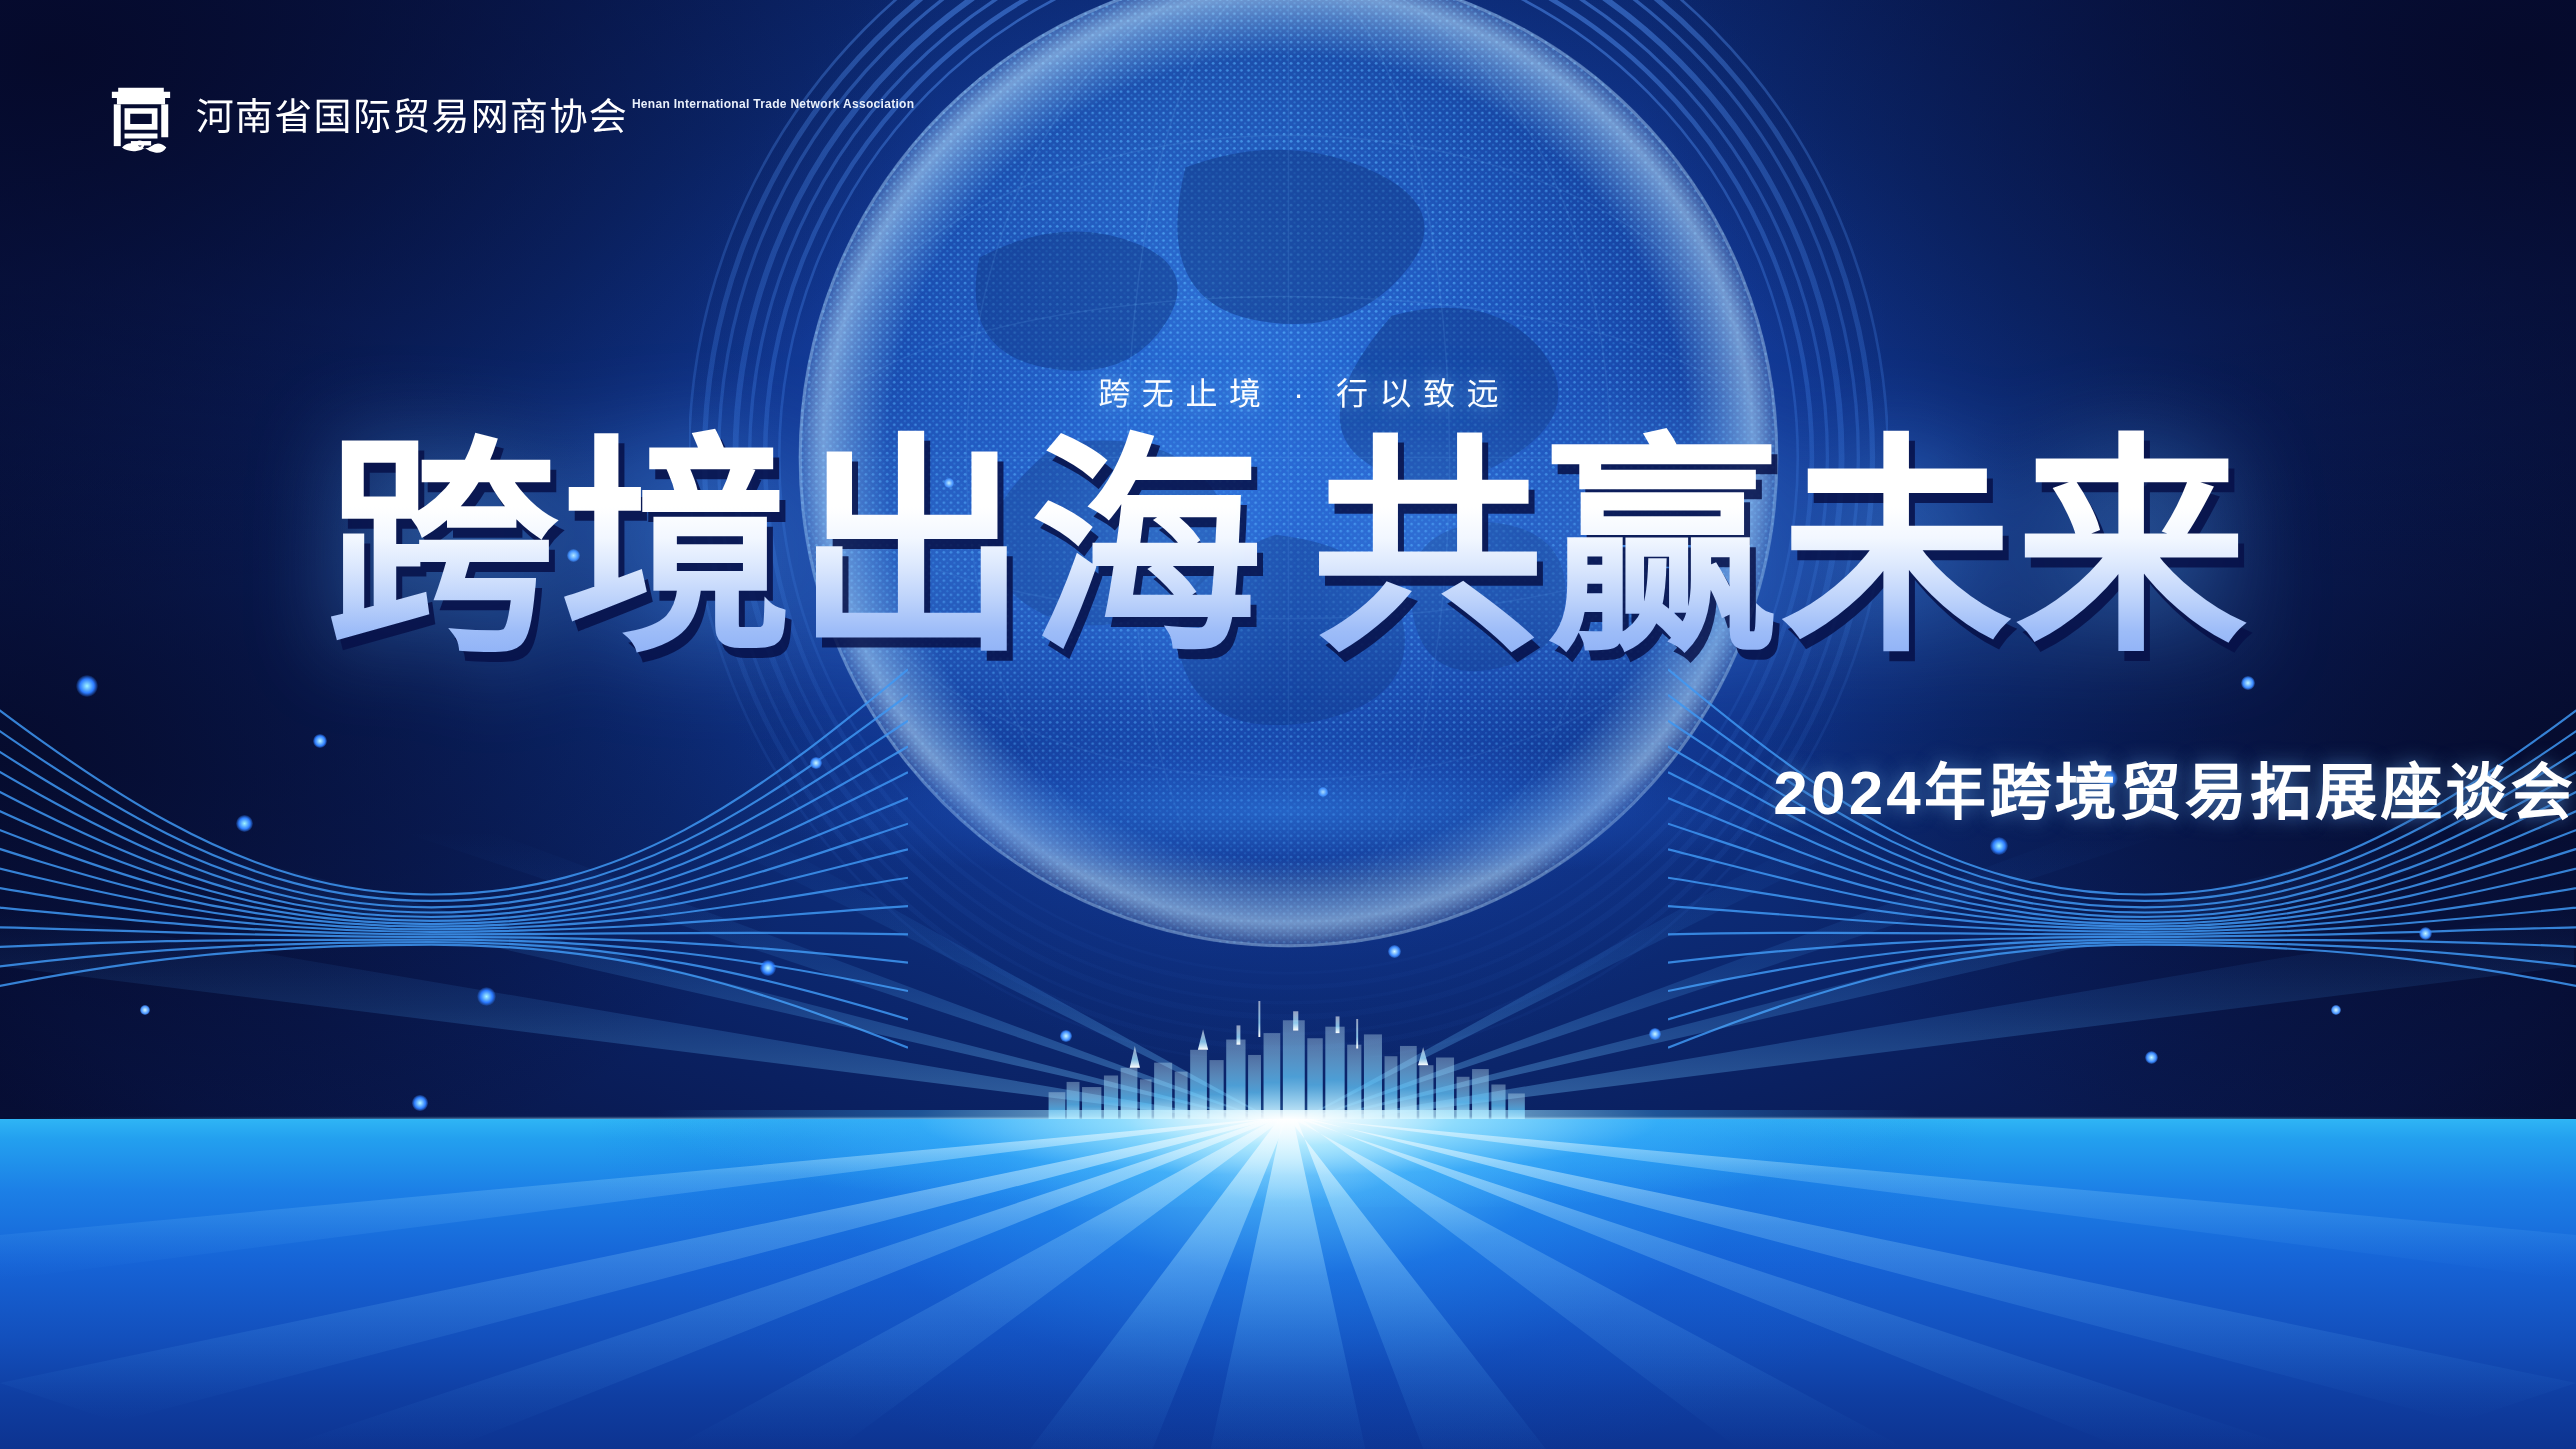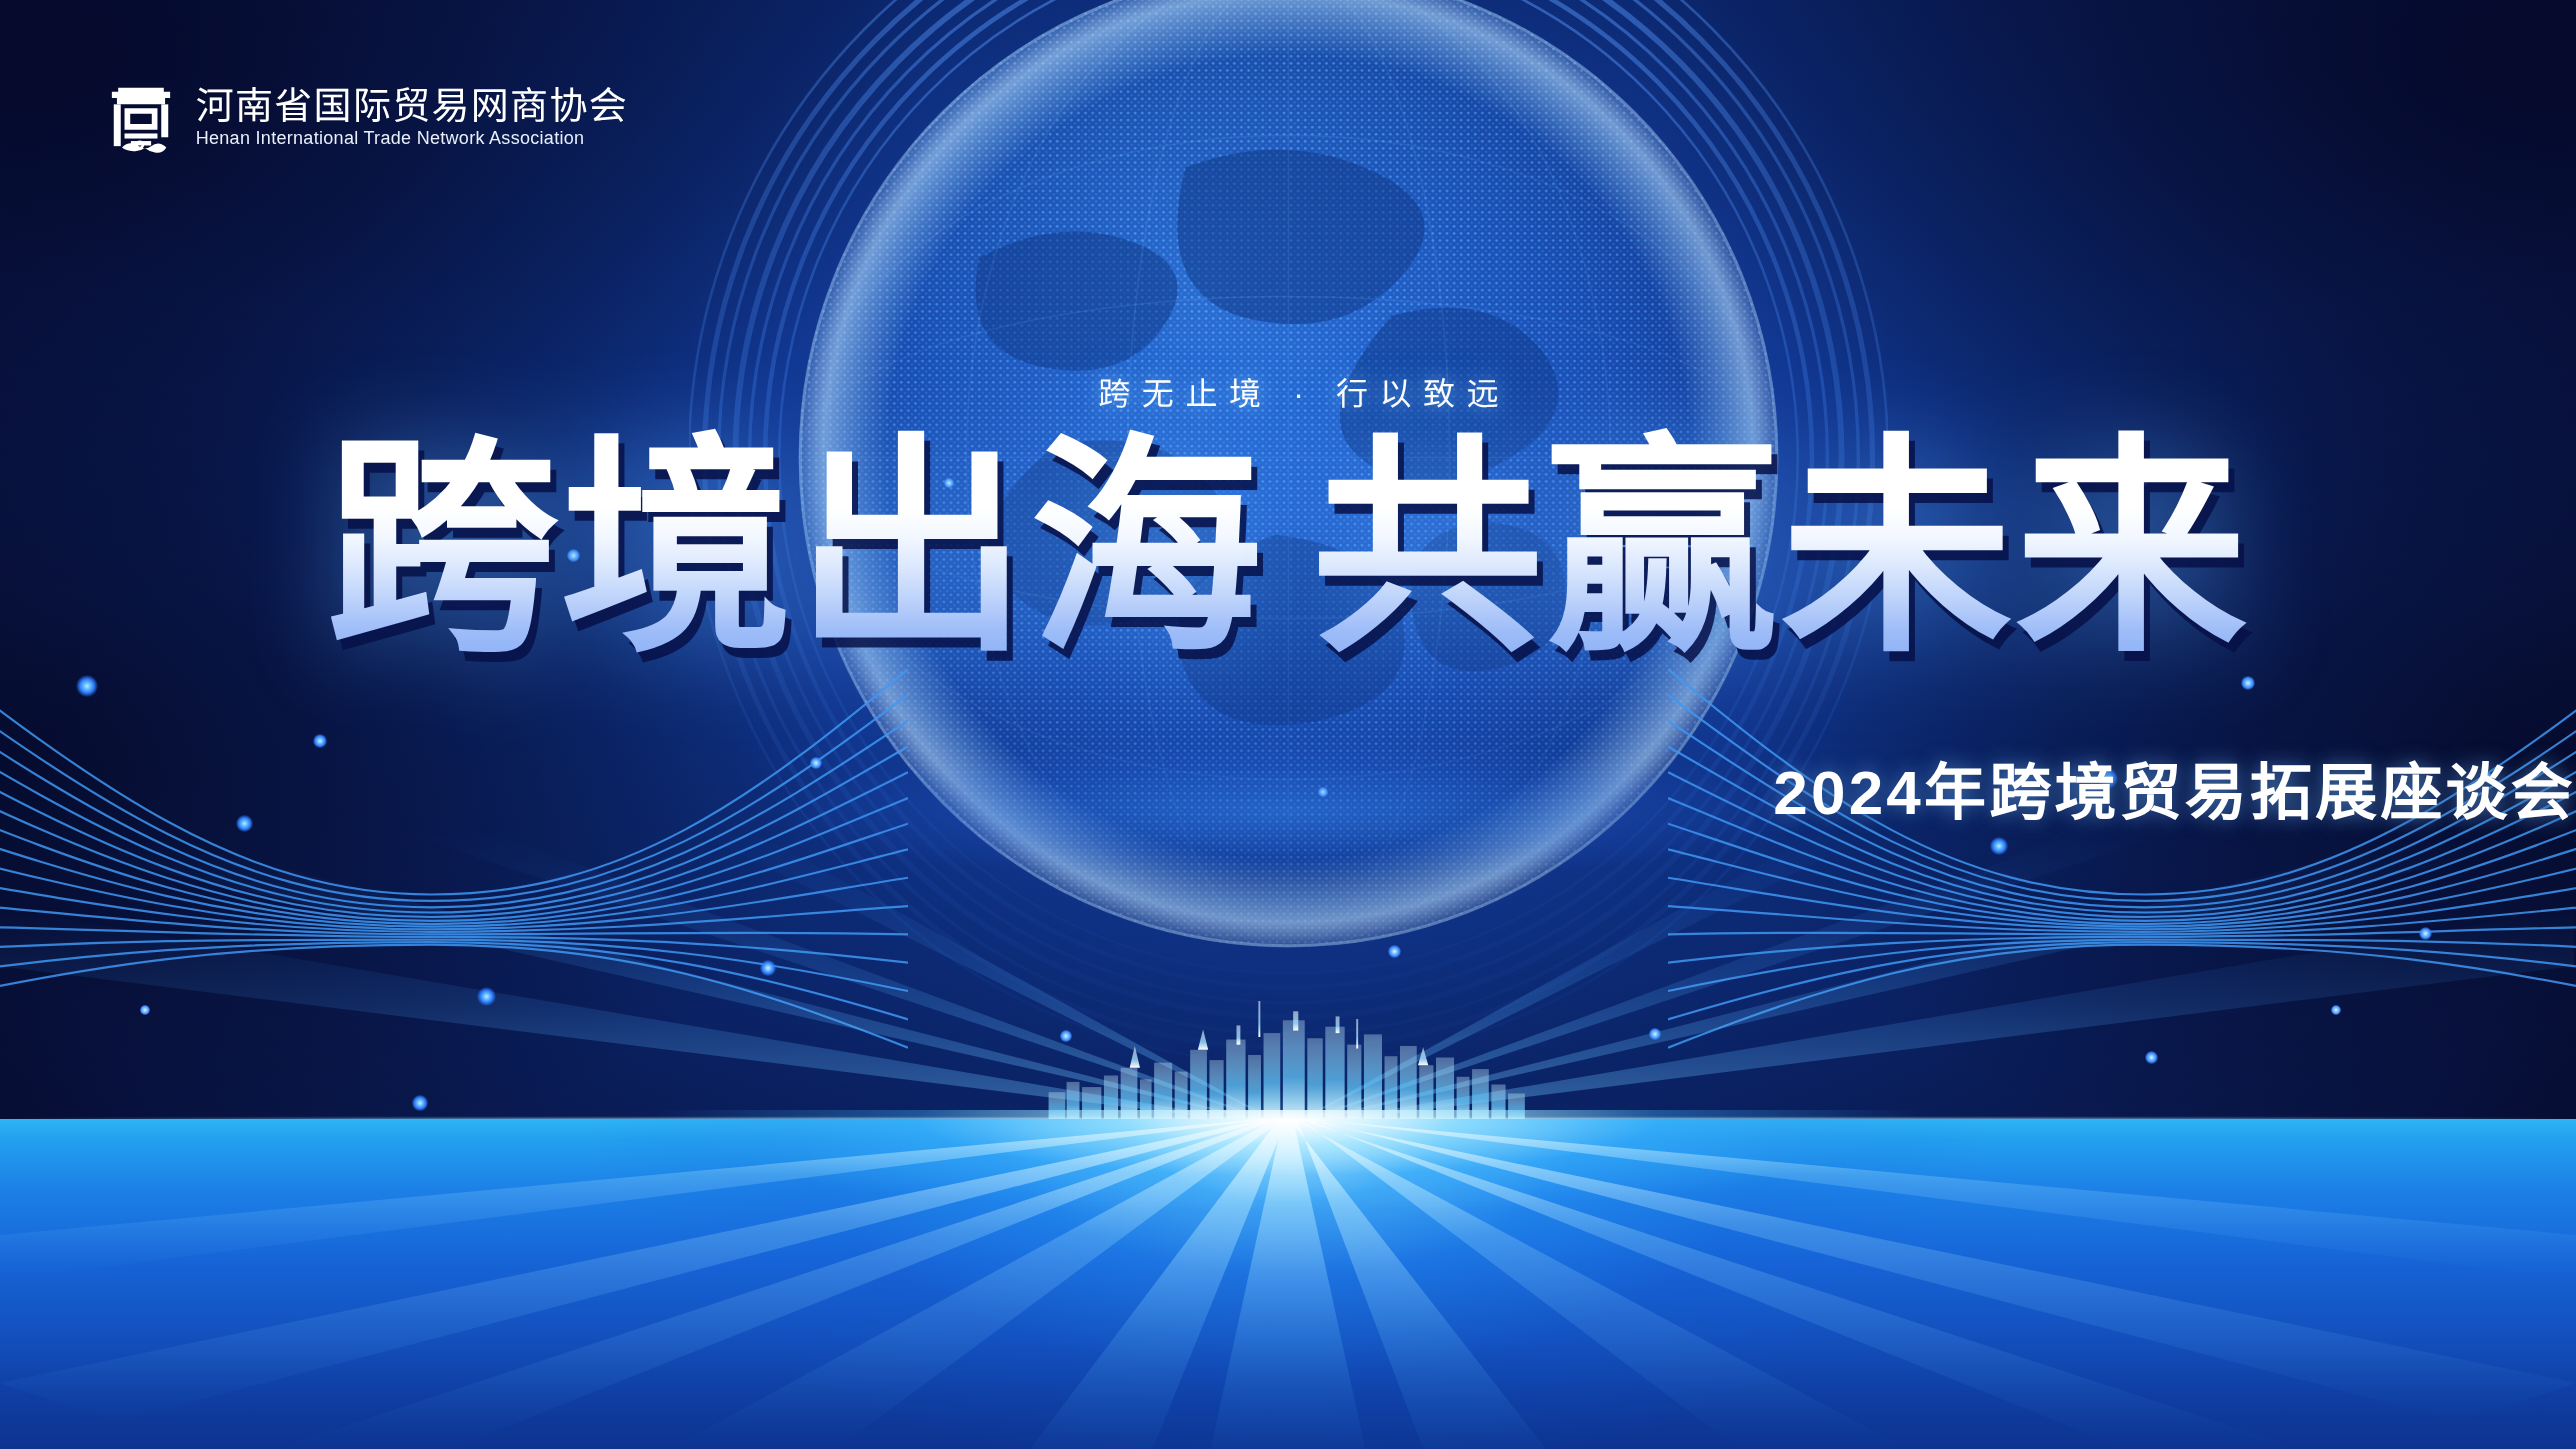--- a/index.html
+++ b/index.html
@@ -118,32 +118,32 @@
 
   
   .logo {
     position: absolute;
     left: 103px; top: 79px;
     display: flex;
     align-items: center;
     gap: 16.7px;
   }
   .logo-mark { width: 76px; height: 76px; flex: 0 0 auto; }
-  .logo-text { display: flex; flex-direction: column; gap: 3.9px; }
+  .logo-text { display: flex; flex-direction: row; gap: 3.9px; }
   .logo-cn {
     font-size: 38px;
     font-weight: 400;
     color: #ffffff;
     letter-spacing: 1.3px;
     line-height: 1;
     white-space: nowrap;
   }
   .logo-en {
-    font-size: 18px;
-    font-weight: 400;
+    font-size: 12px;
+    font-weight: 700;
     color: #e9f0fb;
     letter-spacing: 0.3px;
     line-height: 1;
     white-space: nowrap;
   }
 
   
   .tagline {
     position: absolute;
     left: 0; right: 0; top: 368px;

